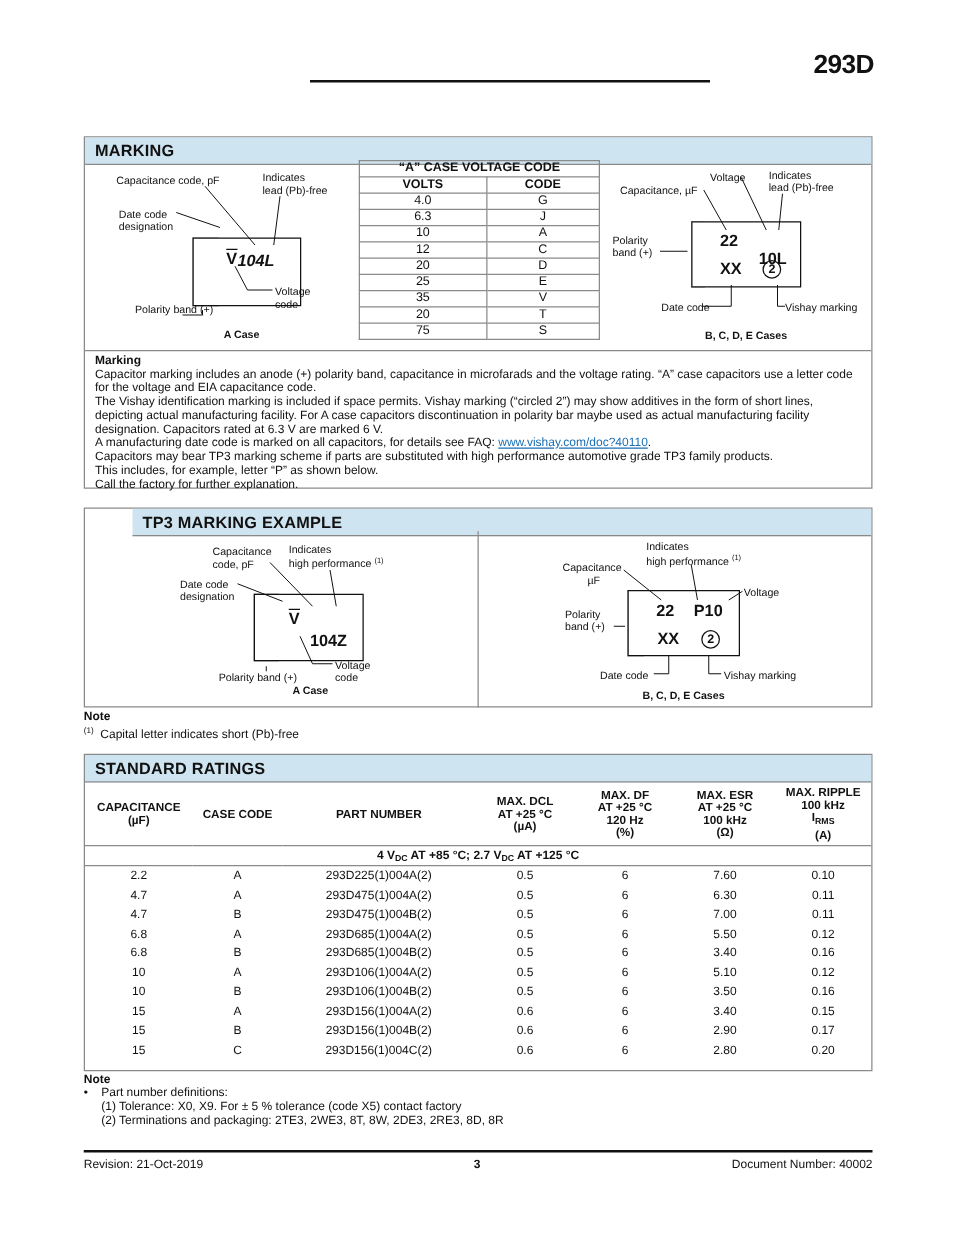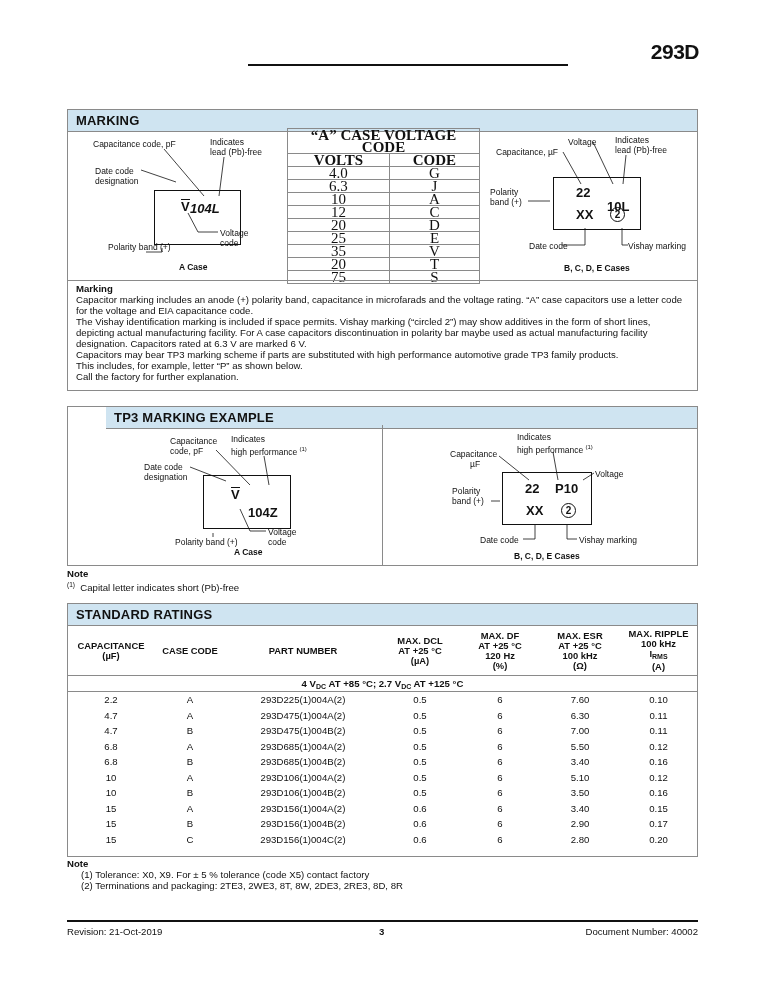--- a/index.html
+++ b/index.html
@@ -12,21 +12,21 @@
   .sec-head { background:#cfe4f1; border-bottom:1px solid #8a8a8a; font-weight:bold; font-size:13px; padding:2px 8px; height:17px; line-height:17px; letter-spacing:0.2px; }
 
   .fig-text { position:absolute; font-size:8.5px; line-height:10px; color:#111; white-space:nowrap; }
   .fig-bold { font-weight:bold; }
   .chip { position:absolute; border:1.5px solid #111; background:#fff; box-sizing:border-box; }
   .band { position:absolute; background:#111; }
   .chip-text { position:absolute; font-weight:bold; font-size:13px; white-space:nowrap; }
   .circ2 { display:inline-block; width:13px; height:13px; border:1.5px solid #111; border-radius:50%; text-align:center; line-height:13px; font-size:10px; font-weight:bold; }
   svg.arrows { position:absolute; left:0; top:0; overflow:visible; pointer-events:none; }
 
-  table.vcode { position:absolute; border-collapse:collapse; font-size:15px;font-family:Liberation Serif, serif; }
+  table.vcode { position:absolute; border-collapse:collapse; font-size:10px; }
   table.vcode td, table.vcode th { border:1px solid #8a8a8a; text-align:center; height:12px; padding:0; line-height:12px; }
   table.vcode th { font-weight:bold; }
 
   .marking-notes { position:absolute; left:8px; font-size:9.6px; line-height:11px; }
   .marking-notes p { margin:0; }
   .marking-notes a { color:#1a6fb5; text-decoration:underline; }
 
   table.ratings { border-collapse:collapse; width:100%; font-size:9.6px; }
   table.ratings th { font-weight:bold; font-size:9.4px; line-height:10px; text-align:center; vertical-align:middle; padding:3px 0; }
   table.ratings td { text-align:center; height:15.5px; padding:0; }
@@ -146,20 +146,21 @@
         <polyline points="82,117 105,117 105,100"></polyline>
         <polyline points="148,117 142,117 142,100"></polyline>
       </g>
     </svg>
   </div>
 
   <div class="marking-notes" style="top:170px; width:614px; border-top:1px solid #8a8a8a; left:0; padding:2px 8px 0 8px; box-sizing:border-box; width:629px;">
     <p style="font-weight:bold;">Marking</p>
     <p>Capacitor marking includes an anode (+) polarity band, capacitance in microfarads and the voltage rating. “A” case capacitors use a letter code for the voltage and EIA capacitance code.</p>
     <p>The Vishay identification marking is included if space permits. Vishay marking (“circled 2”) may show additives in the form of short lines, depicting actual manufacturing facility. For A case capacitors discontinuation in polarity bar maybe used as actual manufacturing facility designation. Capacitors rated at 6.3 V are marked 6 V.</p>
+    <p><span>A manufacturing date code is marked on all capacitors, for details see FAQ: </span><a>www.vishay.com/doc?40110</a><span>.</span></p>
     <p>Capacitors may bear TP3 marking scheme if parts are substituted with high performance automotive grade TP3 family products.</p>
     <p>This includes, for example, letter “P” as shown below.</p>
     <p>Call the factory for further explanation.</p>
   </div>
 </div>
 
 <div class="section" style="top:406px; height:160px;padding-left:38px;">
   <div class="sec-head">TP3 MARKING EXAMPLE</div>
   <div style="position:absolute; left:314px; top:18px; width:1px; height:141px; background:#8a8a8a;"></div>
 
@@ -331,20 +332,21 @@
           <td>6</td>
           <td>2.80</td>
           <td>0.20</td>
         </tr>
       </tbody>
   </table>
 </div>
 
 <div class="note-block" style="top:858px;">
   <div style="font-weight:bold;">Note</div>
+  <div style="padding-left:0;"><span style="display:inline-block; width:14px;">•</span><span>Part number definitions:</span></div>
   <div style="padding-left:14px;">(1) Tolerance: X0, X9. For ± 5 % tolerance (code X5) contact factory</div>
   <div style="padding-left:14px;">(2) Terminations and packaging: 2TE3, 2WE3, 8T, 8W, 2DE3, 2RE3, 8D, 8R</div>
 </div>
 
 <div class="footer-line"></div>
 <div class="footer" style="left:67px;">Revision: 21-Oct-2019</div>
 <div class="footer" style="left:379px; font-weight:bold;">3</div>
 <div class="footer" style="right:67px;">Document Number: 40002</div>
 
 </body></html>

